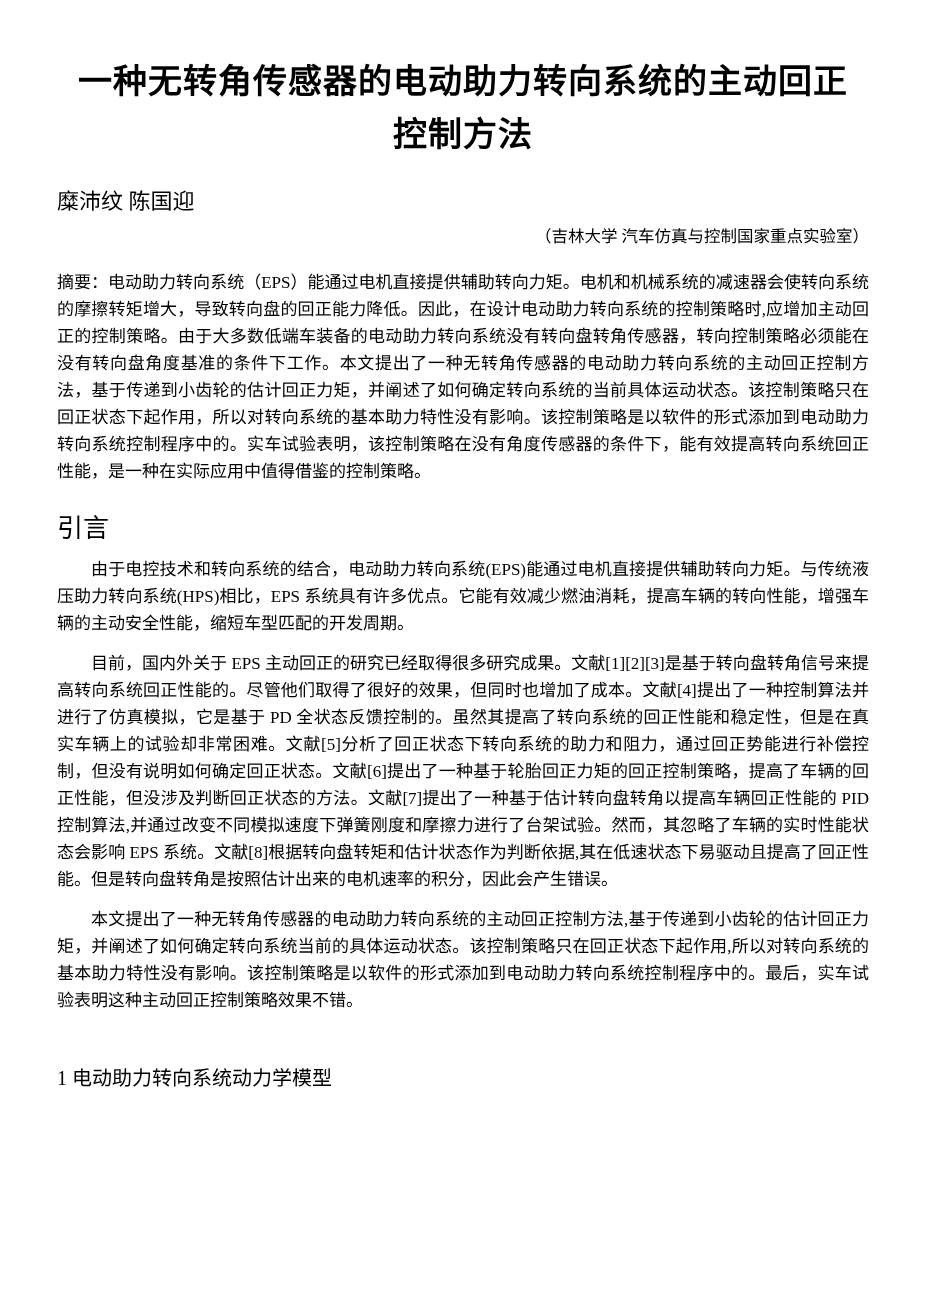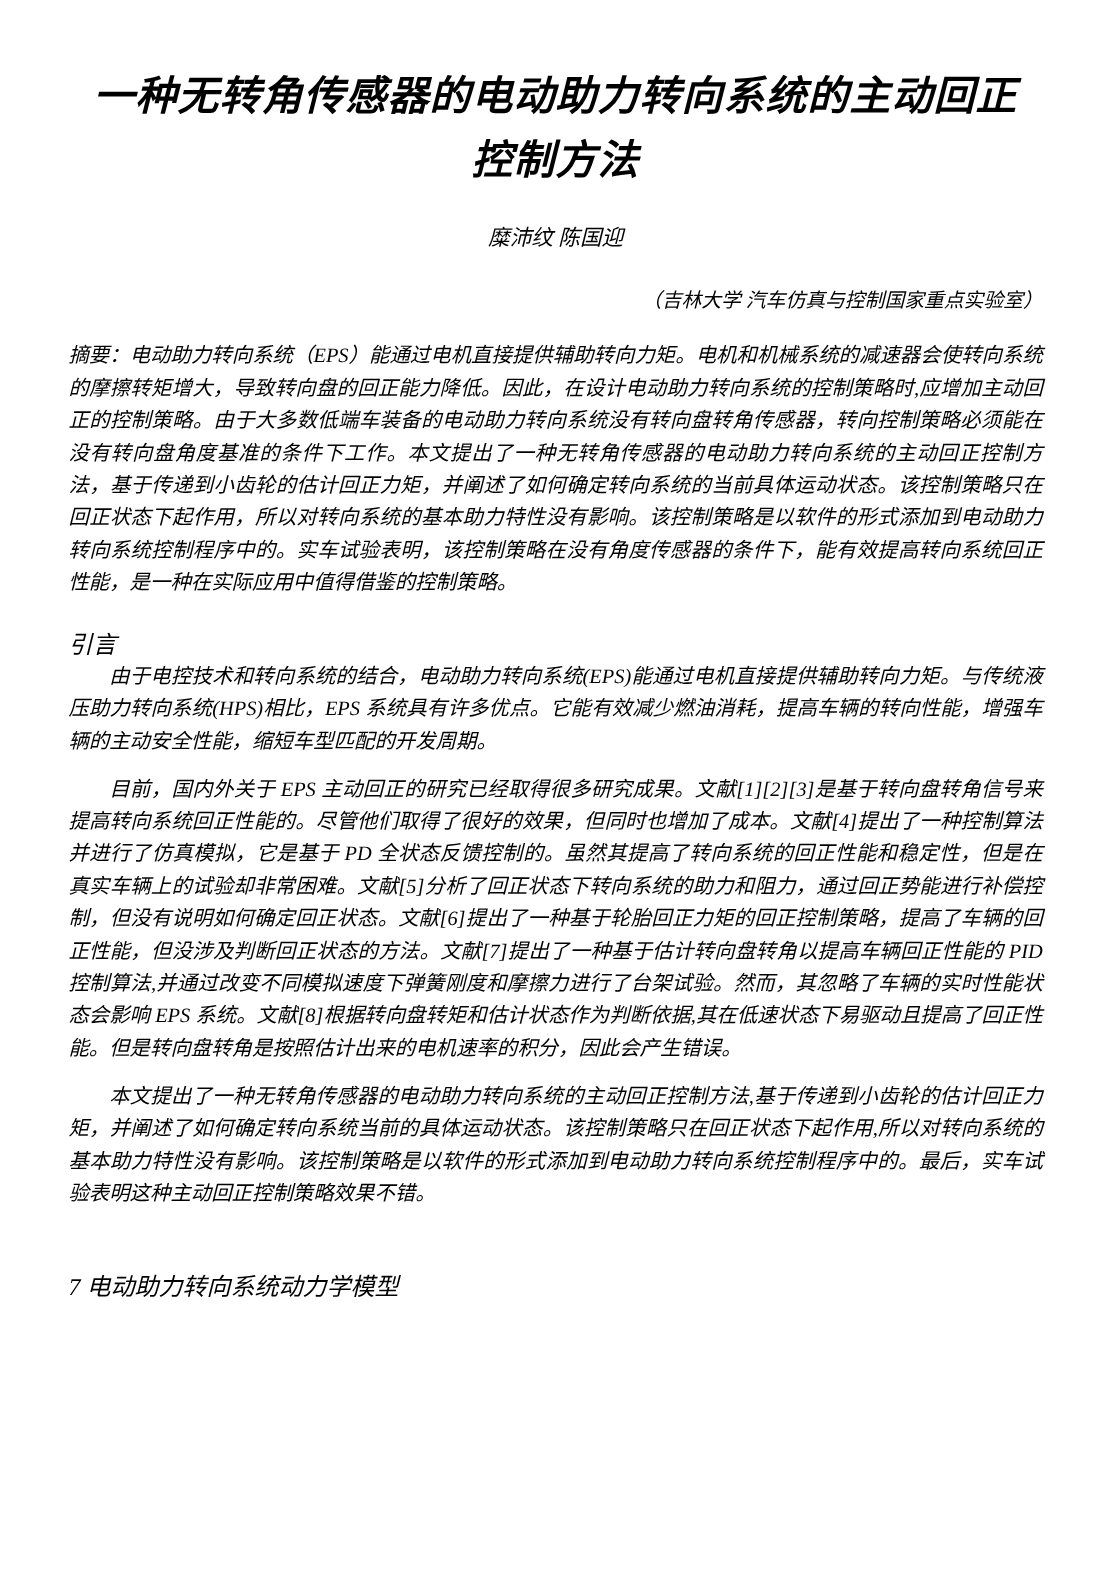--- a/index.html
+++ b/index.html
@@ -10,57 +10,56 @@
   .page {
     width: 926px;
     height: 1309px;
     margin: 0 auto;
     background: #ffffff;
     box-sizing: border-box;
     padding: 38px 57px 40px 57px;
     font-family: "Liberation Serif", "DejaVu Serif", serif;
     color: #000000;
     overflow: hidden;
-    font-style: italic;
   }
   .doc-title {
     font-size: 34px;
     font-weight: bold;
     text-align: center;
     line-height: 1.55;
     margin: 18px 10px 22px 10px;
     letter-spacing: 1px;
   }
   .doc-authors {
-    font-size: 18px;
-    text-align: center;
-    margin: 0 0 28px 0;
+    font-size: 22px;
+    text-align: left;
+    margin: 0 0 8px 0;
   }
   .doc-affiliation {
     font-size: 16.5px;
     text-align: right;
     margin: 0 0 22px 0;
   }
   .para {
     font-size: 17px;
     line-height: 27px;
     text-align: justify;
     text-justify: inter-ideograph;
     margin: 0 0 6px 0;
   }
   .para.indent {
     text-indent: 2em;
   }
   .abstract {
     margin-bottom: 18px;
   }
   .intro-heading {
-    font-size: 20px;
+    font-size: 26px;
     font-weight: normal;
-    margin: 22px 0 0 0;
+    margin: 22px 0 12px 0;
   }
   .section-heading {
     font-size: 20px;
     font-weight: normal;
     margin: 48px 0 40px 0;
   }
   .intro-block .para { margin-bottom: 2px; }
   .gap-before { margin-top: 13px; }
 </style>
 </head>
@@ -77,16 +76,16 @@
   <p class="para abstract">摘要：电动助力转向系统（EPS）能通过电机直接提供辅助转向力矩。电机和机械系统的减速器会使转向系统的摩擦转矩增大，导致转向盘的回正能力降低。因此，在设计电动助力转向系统的控制策略时,应增加主动回正的控制策略。由于大多数低端车装备的电动助力转向系统没有转向盘转角传感器，转向控制策略必须能在没有转向盘角度基准的条件下工作。本文提出了一种无转角传感器的电动助力转向系统的主动回正控制方法，基于传递到小齿轮的估计回正力矩，并阐述了如何确定转向系统的当前具体运动状态。该控制策略只在回正状态下起作用，所以对转向系统的基本助力特性没有影响。该控制策略是以软件的形式添加到电动助力转向系统控制程序中的。实车试验表明，该控制策略在没有角度传感器的条件下，能有效提高转向系统回正性能，是一种在实际应用中值得借鉴的控制策略。</p>
 
   <h2 class="intro-heading">引言</h2>
 
   <div class="intro-block">
     <p class="para indent">由于电控技术和转向系统的结合，电动助力转向系统(EPS)能通过电机直接提供辅助转向力矩。与传统液压助力转向系统(HPS)相比，EPS 系统具有许多优点。它能有效减少燃油消耗，提高车辆的转向性能，增强车辆的主动安全性能，缩短车型匹配的开发周期。</p>
     <p class="para indent gap-before">目前，国内外关于 EPS 主动回正的研究已经取得很多研究成果。文献[1][2][3]是基于转向盘转角信号来提高转向系统回正性能的。尽管他们取得了很好的效果，但同时也增加了成本。文献[4]提出了一种控制算法并进行了仿真模拟，它是基于 PD 全状态反馈控制的。虽然其提高了转向系统的回正性能和稳定性，但是在真实车辆上的试验却非常困难。文献[5]分析了回正状态下转向系统的助力和阻力，通过回正势能进行补偿控制，但没有说明如何确定回正状态。文献[6]提出了一种基于轮胎回正力矩的回正控制策略，提高了车辆的回正性能，但没涉及判断回正状态的方法。文献[7]提出了一种基于估计转向盘转角以提高车辆回正性能的 PID 控制算法,并通过改变不同模拟速度下弹簧刚度和摩擦力进行了台架试验。然而，其忽略了车辆的实时性能状态会影响 EPS 系统。文献[8]根据转向盘转矩和估计状态作为判断依据,其在低速状态下易驱动且提高了回正性能。但是转向盘转角是按照估计出来的电机速率的积分，因此会产生错误。</p>
     <p class="para indent gap-before">本文提出了一种无转角传感器的电动助力转向系统的主动回正控制方法,基于传递到小齿轮的估计回正力矩，并阐述了如何确定转向系统当前的具体运动状态。该控制策略只在回正状态下起作用,所以对转向系统的基本助力特性没有影响。该控制策略是以软件的形式添加到电动助力转向系统控制程序中的。最后，实车试验表明这种主动回正控制策略效果不错。</p>
   </div>
 
-  <h2 class="section-heading">7 电动助力转向系统动力学模型</h2>
+  <h2 class="section-heading">1 电动助力转向系统动力学模型</h2>
 
 
 </div>
 
 </body></html>

